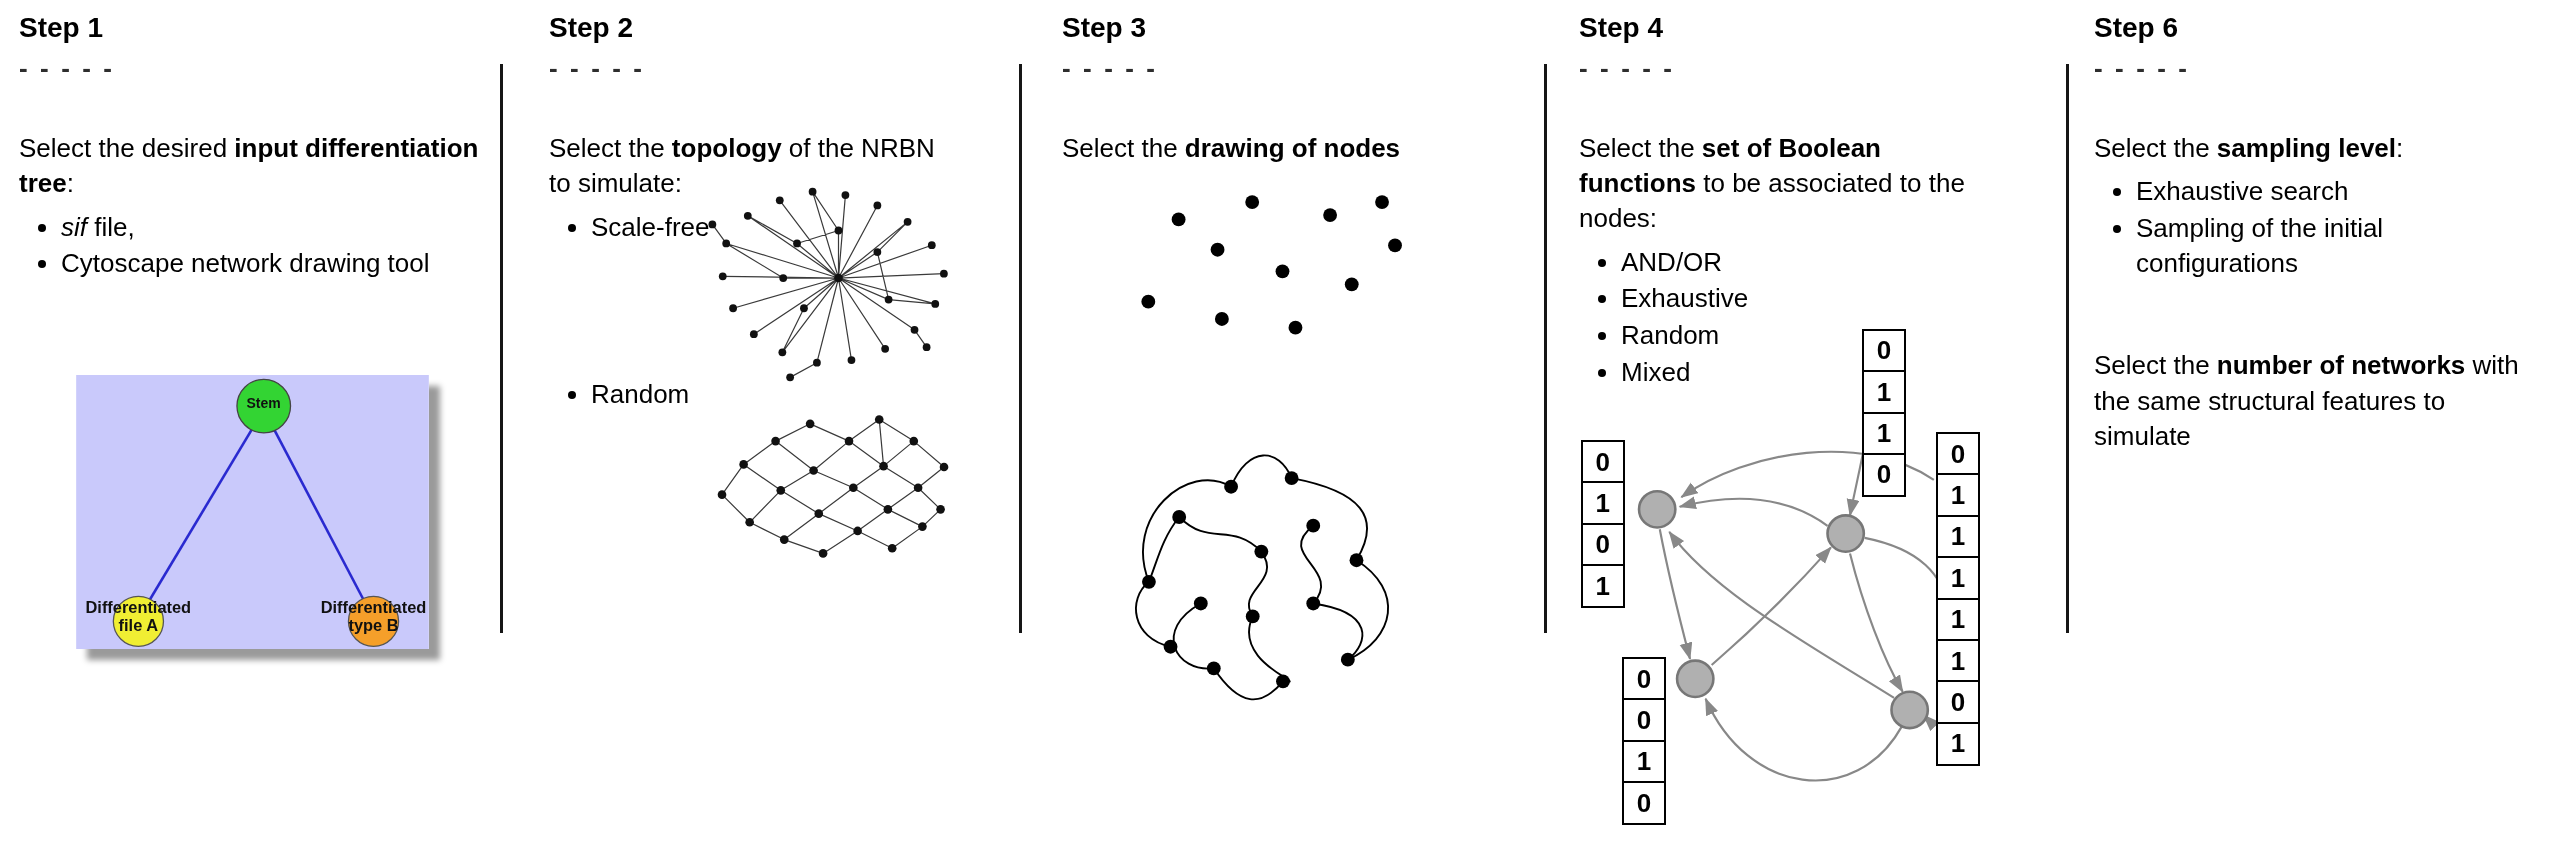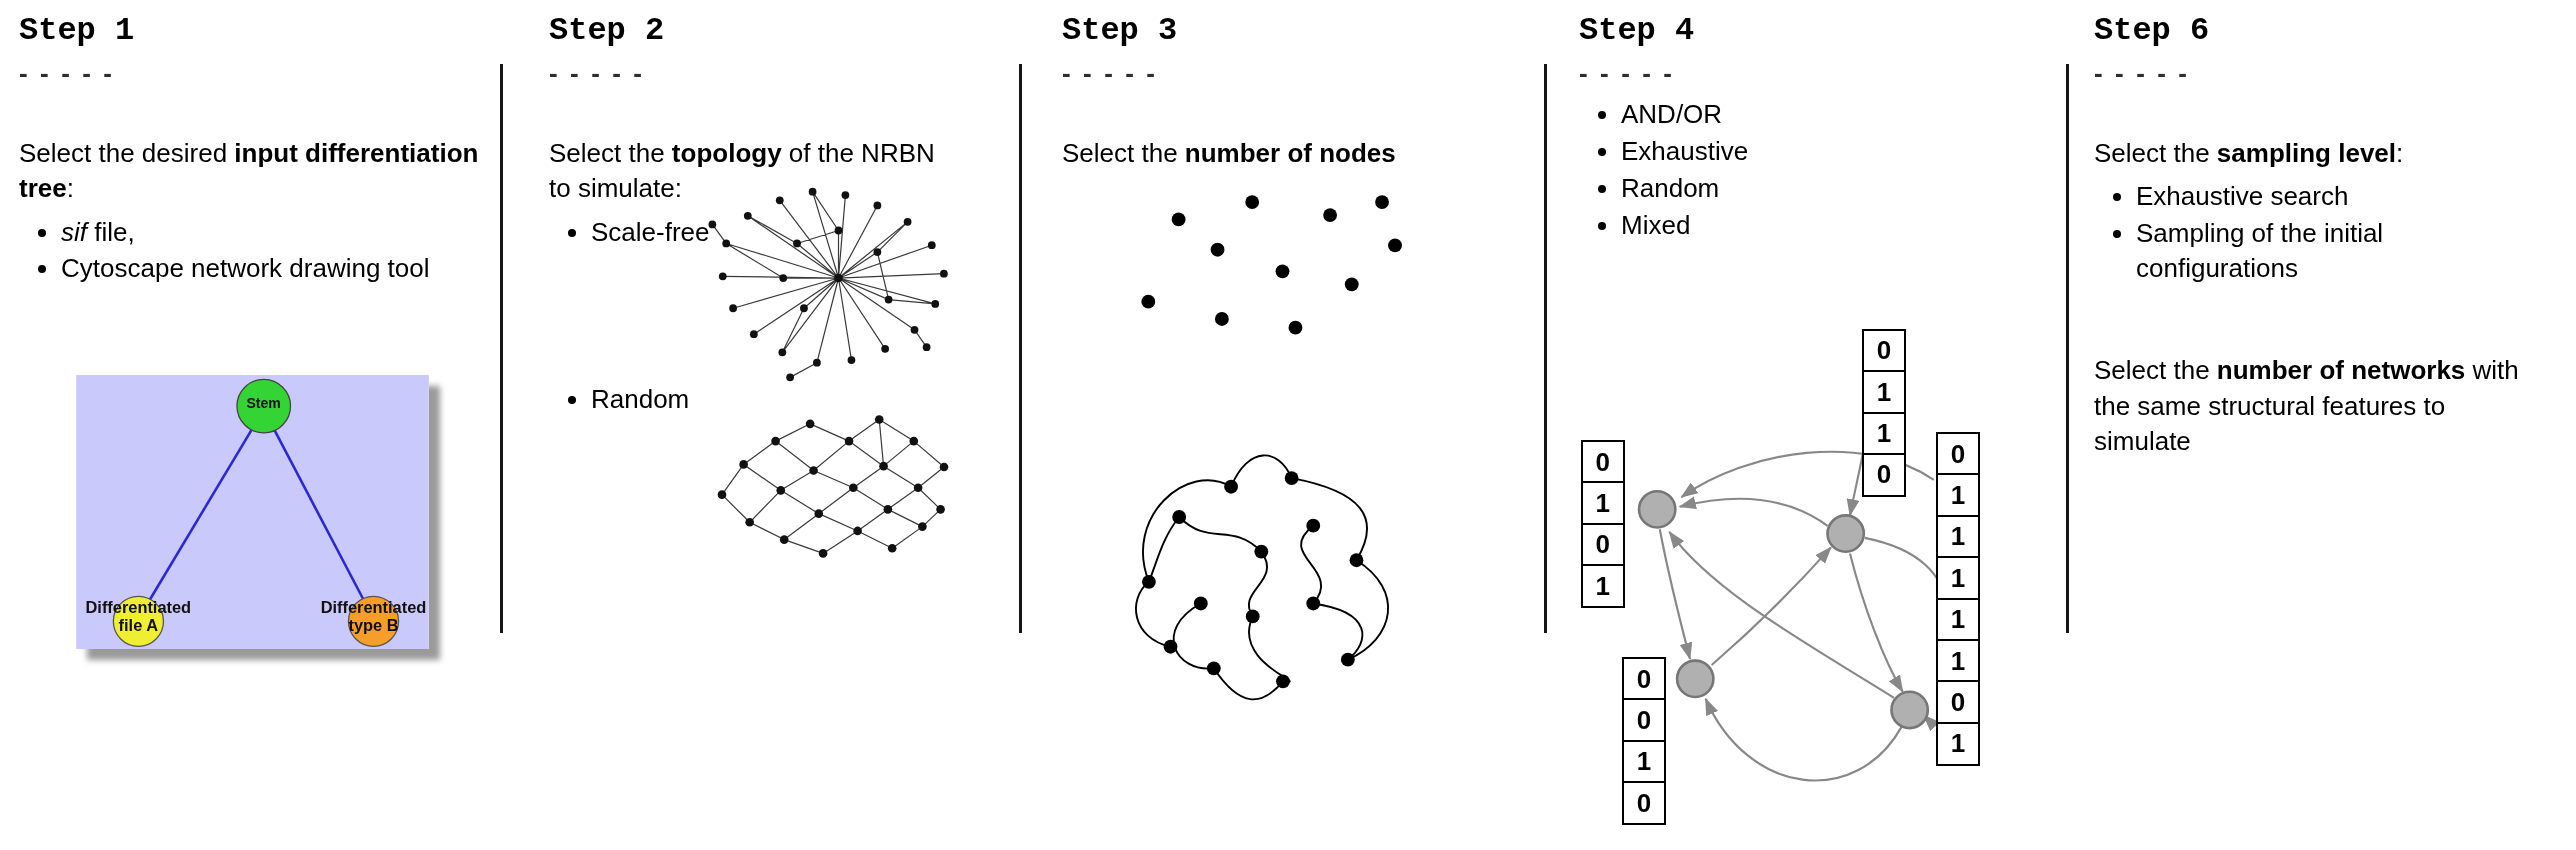--- a/index.html
+++ b/index.html
@@ -7,21 +7,21 @@
           font-family:"Liberation Sans",sans-serif;color:#000;}
   .col{position:absolute;top:0;height:100%;}
   .col1{left:19px;width:474px;}
   .col2{left:549px;width:459px;}
   .col3{left:1062px;width:472px;}
   .col4{left:1579px;width:478px;}
   .col5{left:2094px;width:450px;}
   .vdiv{position:absolute;top:64px;height:569px;width:2.6px;background:#161616;}
   .vdiv1{left:500px;} .vdiv2{left:1019px;} .vdiv3{left:1544px;} .vdiv4{left:2066px;}
 
-  .step-title{font-size:32px;font-weight:bold;margin:12px 0 0 0;font-family:Liberation Mono, monospace;}
+  .step-title{font-size:28px;font-weight:bold;margin:12px 0 0 0;}
   .dashes{font-size:26px;font-weight:bold;letter-spacing:2.6px;margin-top:8.7px;color:#2e2e2e;}
   .intro{font-size:26px;line-height:1.35;margin:47px 0 0 0;}
   .intro.narrow{width:407px;}
   .bullets{font-size:26px;line-height:1.35;margin:8.7px 0 0 7px;padding-left:35px;}
   .bullets li{margin-top:1.7px;}
   .gap-list{margin-top:132px;}
   .para2{font-size:26px;line-height:1.35;margin:0;}
 
   
   .tree-box{position:absolute;left:57px;top:375px;width:353px;height:274px;
@@ -162,21 +162,21 @@
         <circle cx="283" cy="137" r="5"></circle>
       </g>
     </svg>
   </section>
 
   <div class="vdiv vdiv2"></div>
 
   <section class="col col3">
     <h2 class="step-title">Step 3</h2>
     <div class="dashes">- - - - -</div>
-    <p class="intro"><span>Select the </span><span style="font-weight: bold;">number of nodes</span></p>
+    <p class="intro"><span>Select the </span><span style="font-weight: bold;">drawing of nodes</span></p>
 
     <svg class="abs" style="left:69px;top:189px;" width="277" height="208" viewBox="0 0 320 240">
       <g fill="#000">
         <circle cx="20" cy="130" r="8"></circle>
           <circle cx="55" cy="35" r="8"></circle>
           <circle cx="100" cy="70" r="8"></circle>
         <circle cx="105" cy="150" r="8"></circle>
           <circle cx="140" cy="15" r="8"></circle>
           <circle cx="175" cy="95" r="8"></circle>
         <circle cx="190" cy="160" r="8"></circle>
@@ -220,20 +220,21 @@
           <circle cx="70" cy="225" r="8"></circle>
       </g>
     </svg>
   </section>
 
   <div class="vdiv vdiv3"></div>
 
   <section class="col col4">
     <h2 class="step-title">Step 4</h2>
     <div class="dashes">- - - - -</div>
+    <p class="intro" style="width:415px;"><span>Select the </span><span style="font-weight: bold;">set of Boolean functions</span><span> to be associated to the nodes:</span></p>
     <ul class="bullets">
       <li><span>AND/OR</span></li>
       <li><span>Exhaustive</span></li>
       <li><span>Random</span></li>
       <li><span>Mixed</span></li>
     </ul>
 
     <div class="bool-net">
       <svg width="478" height="530" viewBox="0 0 552 613">
         <defs>

